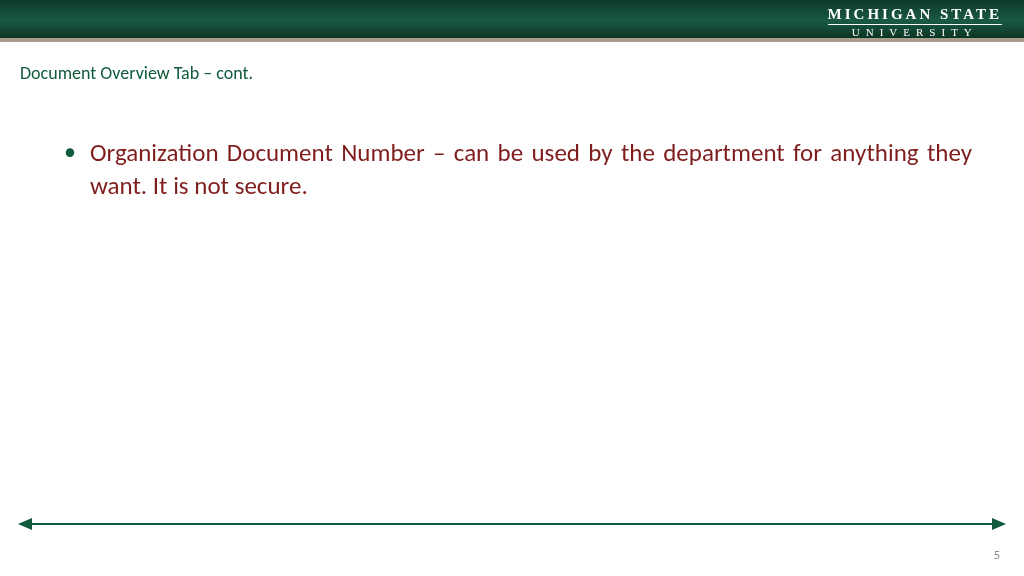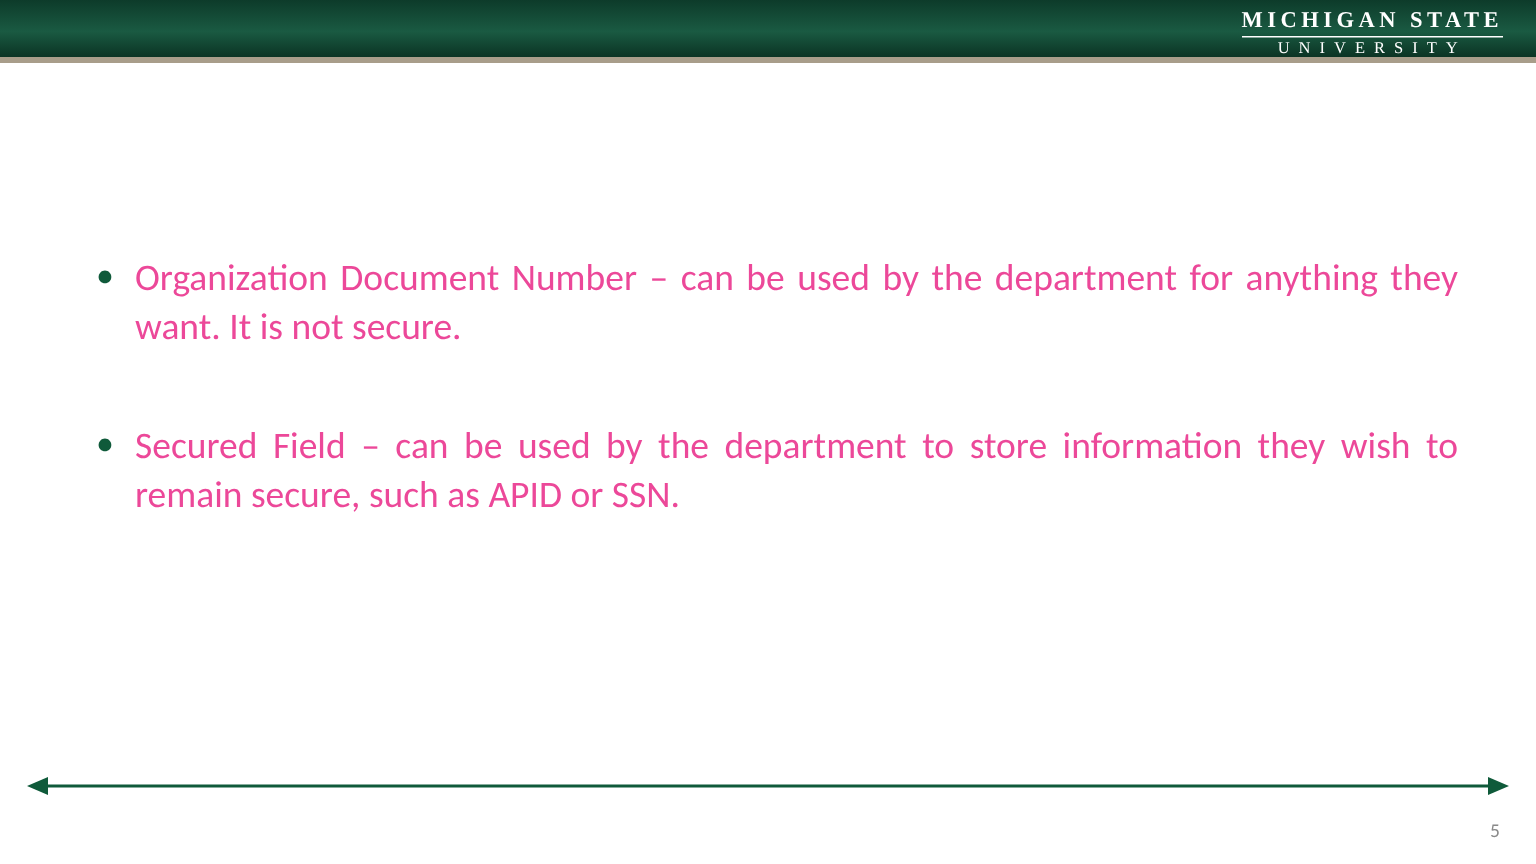--- a/index.html
+++ b/index.html
@@ -21,21 +21,21 @@
 
   
   .title {
     position: absolute; left: 20px; top: 62px;
     color: #0f5a3a; font-size: 18px;
   }
 
   
   .body {
     position: absolute; left: 60px; right: 52px; top: 136px;
-    color: #ec4899; font-size: 25px; margin-top: 32px;
+    color: #7f1d1d; font-size: 25px;
   }
   .body ul { list-style: none; }
   .body li {
     position: relative; padding-left: 30px; text-align: justify; text-justify: inter-word;
     line-height: 1.32; margin-bottom: 46px;
   }
   .body li::before {
     content: "•"; position: absolute; left: 4px; top: 0; color: #0f5a3a; font-size: 24px;
   }
 
@@ -61,25 +61,25 @@
 
 <div class="slide">
 
   <div class="header-band">
     <div class="msu-logo">
       <div class="line1">MICHIGAN STATE</div>
       <div class="line2">UNIVERSITY</div>
     </div>
   </div>
 
+  <div class="title">Document Overview Tab – cont.</div>
 
   <div class="body">
     <ul>
       <li>Organization Document Number – can be used by the department for anything they want.  It is not secure.</li>
-      <li>Secured Field – can be used by the department to store information they wish to remain secure, such as APID or SSN.</li>
     </ul>
   </div>
 
   <div class="divider">
     <div class="cap left"></div>
     <div class="line"></div>
     <div class="cap right"></div>
   </div>
 
   <div class="page-num">5</div>

